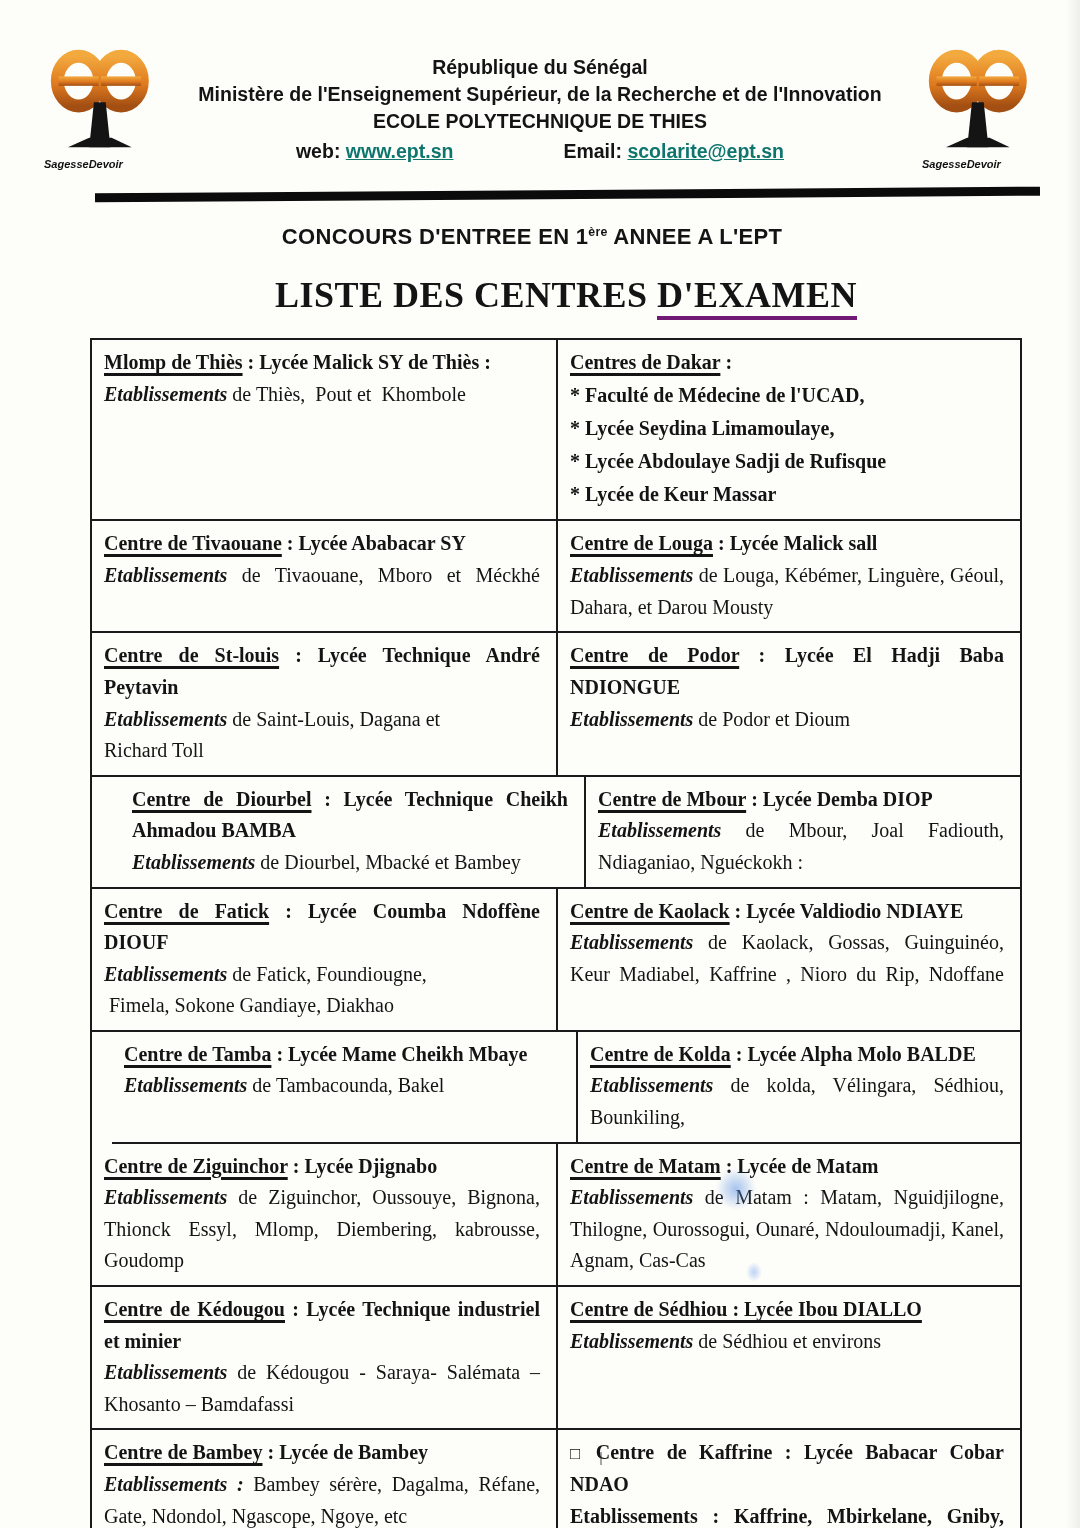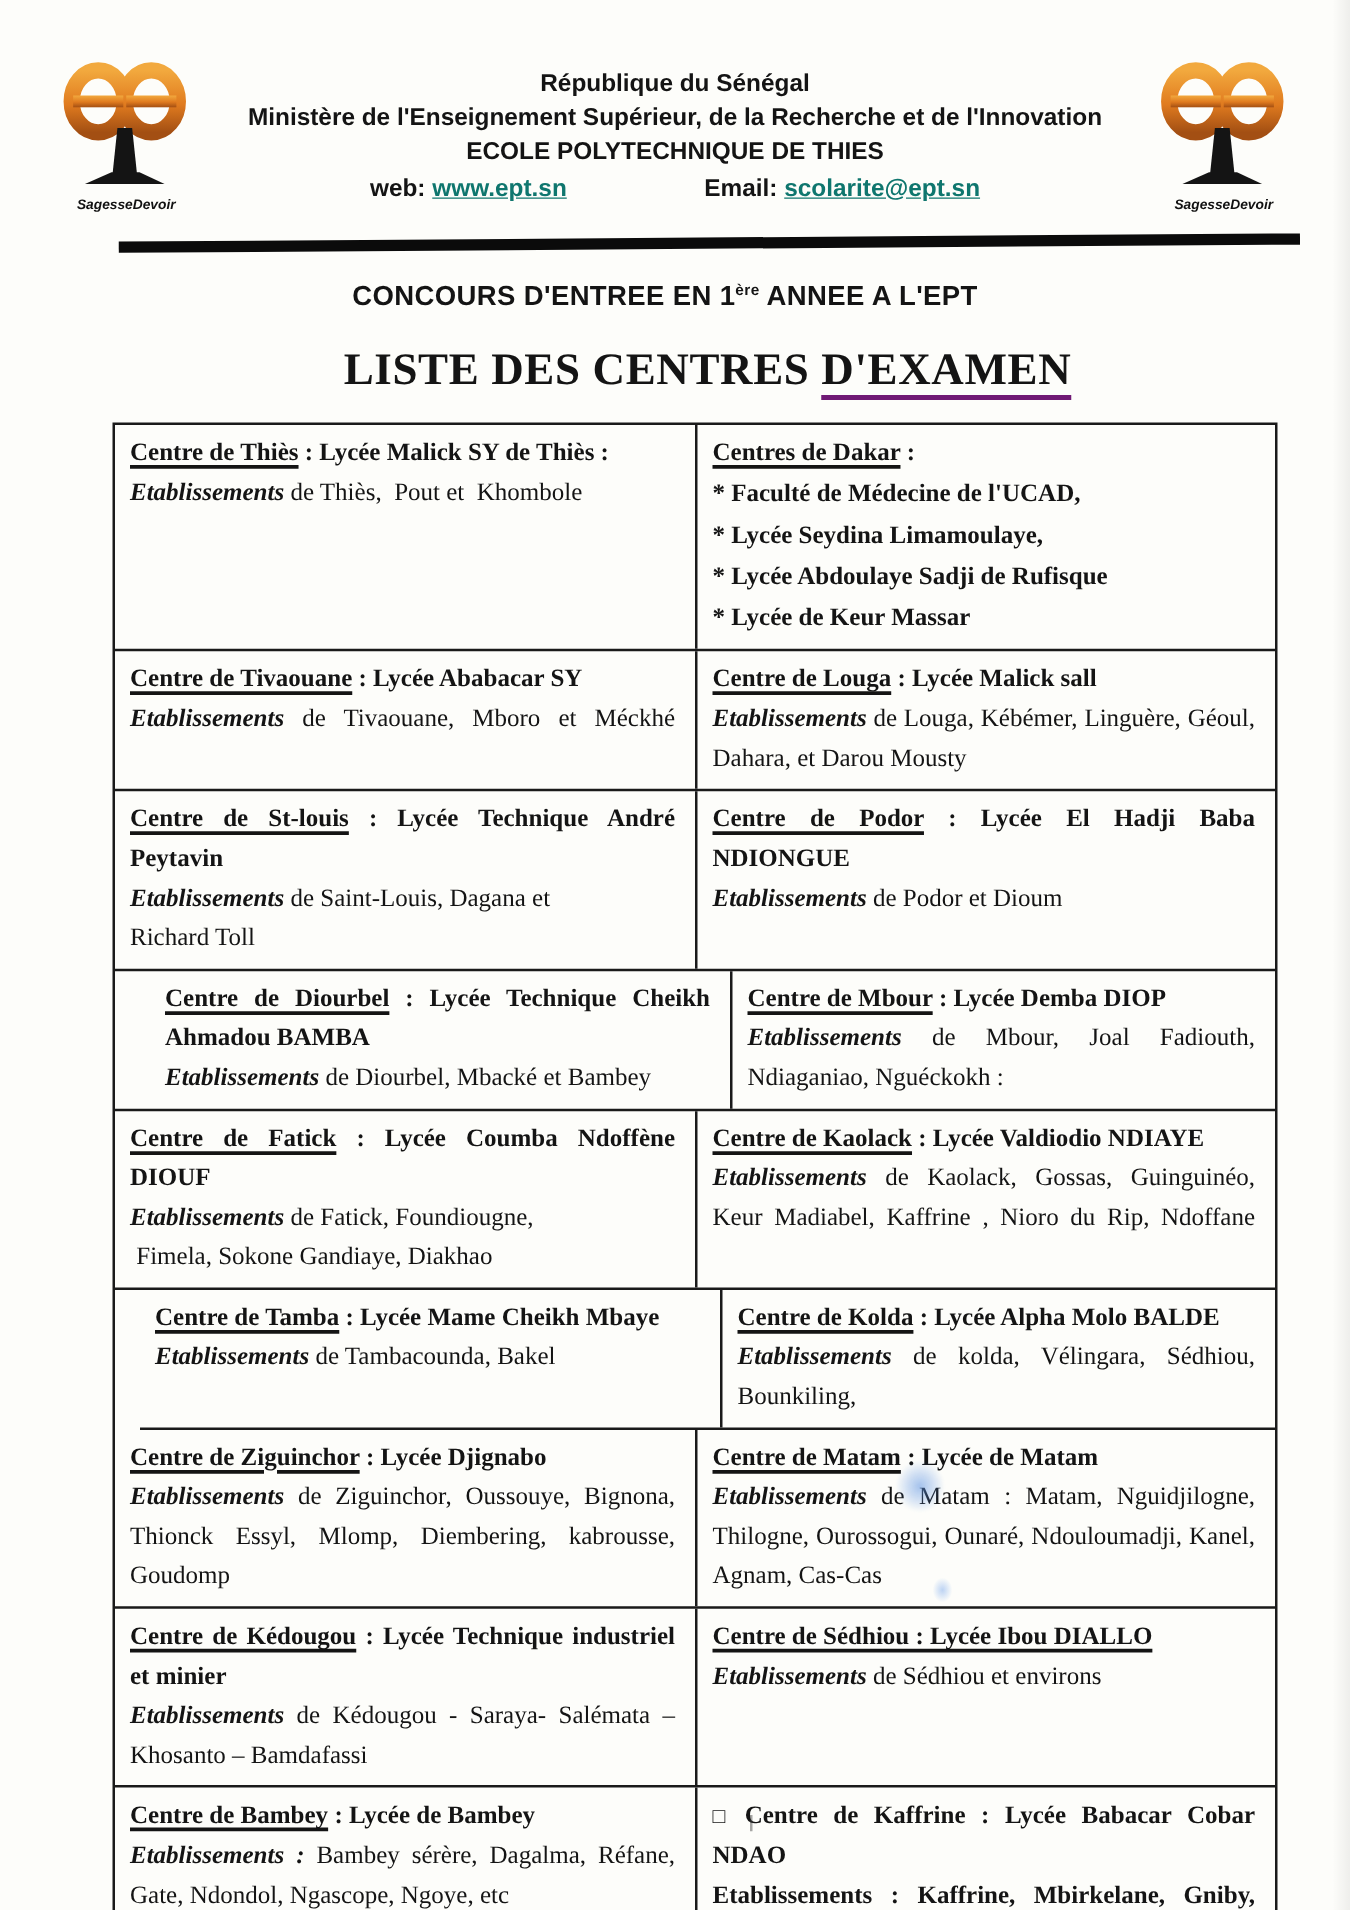--- a/index.html
+++ b/index.html
@@ -13,21 +13,21 @@
     overflow:hidden;
   }
   
   .scan-edge { position:absolute; top:0; right:0; width:14px; height:100%;
     background:linear-gradient(to right, rgba(0,0,0,0), rgba(0,0,0,0.06)); }
 
   
   .header { position:absolute; top:48px; left:42px; width:996px; display:flex; align-items:flex-start; }
   .logo { width:118px; height:122px; position:relative; flex:0 0 auto; }
   .logo svg { display:block; }
-  .motto-row { position:absolute; bottom:0; left:0; right:0; display:flex; justify-content:center;
+  .motto-row { position:absolute; bottom:0; left:0; right:0; display:flex; justify-content:flex-start;
     font-family:"Liberation Sans", sans-serif; font-size:11px; font-weight:bold; font-style:italic; color:#111; padding:0 2px; }
   .header-center { flex:1 1 auto; text-align:center; font-family:"Liberation Sans", sans-serif;
     font-weight:bold; font-size:19.5px; line-height:1.38; padding-top:6px; }
   .hdr-line { white-space:nowrap; }
   .tel-label { font-style:italic; text-decoration:underline; text-decoration-thickness:2px; }
   .contact-row { display:flex; justify-content:center; gap:110px; margin-top:3px; }
   a.link, .link { color:#0f766e; text-decoration:underline; font-weight:bold; }
 
   .heavy-rule { position:absolute; top:190px; left:95px; width:945px; height:9px;
     background:#0b0b0b; transform:rotate(-0.4deg); }
@@ -144,21 +144,21 @@
   <span>CONCOURS D'ENTREE EN 1</span><sup>ère</sup><span> ANNEE A L'EPT</span>
 </div>
 <div class="title-sub">
   <span>LISTE DES CENTRES </span><span class="u2">D'EXAMEN</span>
 </div>
 
 <div class="exam-table">
 
   <div class="trow r0">
     <div class="tcell lc">
-      <div class="cell-heading"><span class="hu">Centre de Thiès</span><span> : Lycée Malick SY de Thiès :</span></div>
+      <div class="cell-heading"><span class="hu">Mlomp de Thiès</span><span> : Lycée Malick SY de Thiès :</span></div>
       <div class="cell-body pre"><span class="etab">Etablissements</span><span> de Thiès,  Pout et  Khombole</span></div>
     </div>
     <div class="tcell rc">
       <div class="cell-heading"><span class="hu">Centres de Dakar</span><span> :</span></div>
       <div class="cell-item">* Faculté de Médecine de l'UCAD,</div>
       <div class="cell-item">* Lycée Seydina Limamoulaye,</div>
       <div class="cell-item">* Lycée Abdoulaye Sadji de Rufisque</div>
       <div class="cell-item">* Lycée de Keur Massar</div>
     </div>
   </div>

